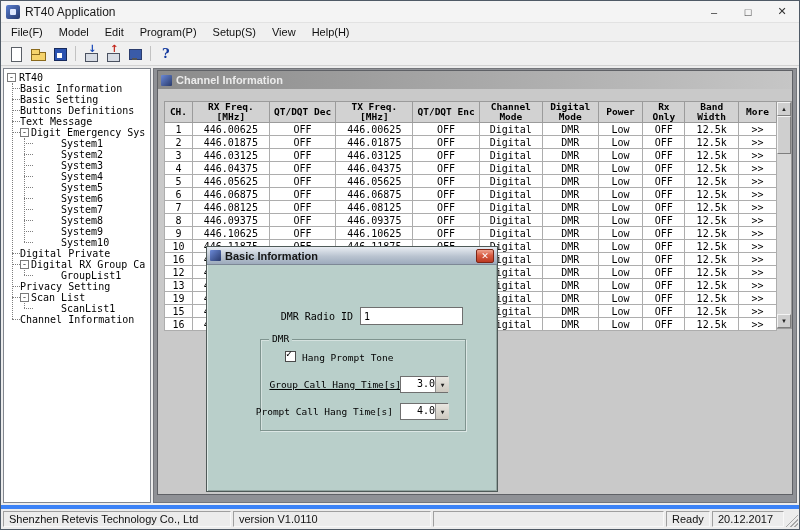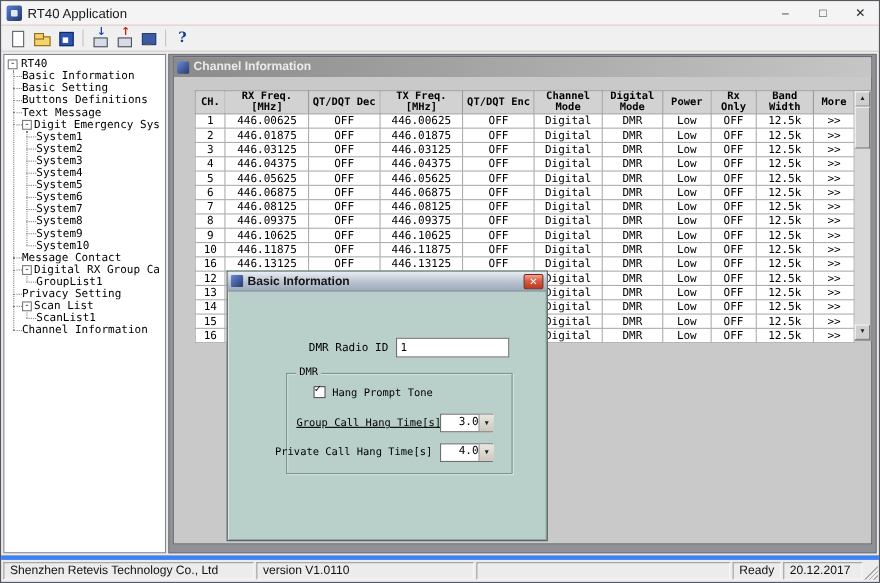--- a/index.html
+++ b/index.html
@@ -61,42 +61,42 @@
                 position:relative; padding-top:3px; overflow:hidden;
                 font-family:"DejaVu Sans Mono",monospace; }
   .spine { position:absolute; width:0; border-left:1px dotted #7f7f7f; }
   #spine-main  { left:8px;  top:14px;  height:236px; }
   #spine-sys   { left:20px; top:69px;  height:104px; }
   #spine-group { left:20px; top:201px; height:5px; }
   #spine-scan  { left:20px; top:234px; height:5px; }
   .tree-row { height:11px; display:flex; align-items:center; white-space:nowrap; }
   .lvl0 { padding-left:3px; }
   .lvl1 { padding-left:8px; }
-  .lvl2 { padding-left:20px; }
+  .lvl2 { padding-left:20px;gap:28px; }
   .stub { width:8px; height:0; border-top:1px dotted #7f7f7f; flex:none; }
   .lvl2 .stub { width:9px; }
   .expander { width:9px; height:9px; flex:none; border:1px solid #7a7a7a; background:#fff;
               font-size:9px; line-height:6px; text-align:center; color:#333; margin-right:2px; }
   .lvl0 .expander { margin-right:3px; }
   .tlabel { font-size:10px; color:#000; }
 
   
   .mdi { flex:1; margin-left:2px; background:#8f9196; border:1px solid #73757a;
          position:relative; min-width:0; }
   .child-window { position:absolute; left:3px; top:1px; right:3px; bottom:7px;
                   background:#c9c9c9; border:1px solid #5f6166; }
   .child-titlebar { height:18px; background:linear-gradient(90deg,#8b8b8b,#c6c6c6);
                     display:flex; align-items:center; padding-left:3px;
                     color:#ebebeb; font-size:11px; font-weight:bold; }
   .child-icon { width:11px; height:11px; margin-right:4px; flex:none; border-radius:1px;
                 background:linear-gradient(135deg,#6b89d6,#28396b); }
 
   .grid-wrap { position:absolute; left:6px; top:30px; display:flex; }
   table.grid { border-collapse:collapse; table-layout:fixed; background:#fff;
-               font-family:"DejaVu Sans Mono",monospace;margin-left:13px; }
+               font-family:"DejaVu Sans Mono",monospace; }
   table.grid th { height:20px; background:#d2d2d2; border:1px solid #9b9b9b; font-size:9.5px;
                   line-height:10px; font-weight:bold; color:#000; padding:0 1px; text-align:center;
                   overflow:hidden; }
   table.grid td { height:13px; border:1px solid #adadad; font-size:10px; color:#000;
                   text-align:center; padding:0 1px; white-space:nowrap; overflow:hidden; background:#fff; }
   .vscroll { width:15px; height:228px; background:#d8d8d8; border:1px solid #9b9b9b; border-left:none;
              display:flex; flex-direction:column; }
   .sb-btn { height:14px; flex:none; background:#cfcfcf; border:1px solid;
             border-color:#f4f4f4 #7e7e7e #7e7e7e #f4f4f4; font-size:6px; line-height:12px;
             text-align:center; color:#222; }
@@ -167,20 +167,29 @@
   <div class="titlebar">
     <span class="app-icon"></span>
     <span class="title-text">RT40 Application</span>
     <div class="win-controls">
       <span class="wc">–</span>
       <span class="wc">□</span>
       <span class="wc">✕</span>
     </div>
   </div>
 
+  <div class="menubar">
+      <div class="menu-item">File(F)</div>
+      <div class="menu-item">Model</div>
+      <div class="menu-item">Edit</div>
+      <div class="menu-item">Program(P)</div>
+      <div class="menu-item">Setup(S)</div>
+      <div class="menu-item">View</div>
+      <div class="menu-item">Help(H)</div>
+    </div>
 
   <div class="toolbar">
       <div class="tb-btn">
         <span class="ic ic-new-file"></span>
       </div>
       <div class="tb-btn">
         <span class="ic ic-open-folder"></span>
       </div>
       <div class="tb-btn">
         <span class="ic ic-save"></span>
@@ -269,21 +278,21 @@
           <div class="tree-row lvl2">
             <span class="stub"></span>
             <span class="tlabel">System9</span>
           </div>
           <div class="tree-row lvl2">
             <span class="stub"></span>
             <span class="tlabel">System10</span>
           </div>
           <div class="tree-row lvl1">
             <span class="stub"></span>
-            <span class="tlabel">Message Contact</span>
+            <span class="tlabel">Digital Private</span>
           </div>
           <div class="tree-row lvl1">
             <span class="stub"></span>
             <span class="expander">-</span>
             <span class="tlabel">Digital RX Group Ca</span>
           </div>
           <div class="tree-row lvl2">
             <span class="stub"></span>
             <span class="tlabel">GroupList1</span>
           </div>
@@ -507,21 +516,21 @@
                   <td>446.15625</td>
                   <td>OFF</td>
                   <td>Digital</td>
                   <td>DMR</td>
                   <td>Low</td>
                   <td>OFF</td>
                   <td>12.5k</td>
                   <td>&gt;&gt;</td>
                 </tr>
                 <tr>
-                  <td>14</td>
+                  <td>19</td>
                   <td>446.16875</td>
                   <td>OFF</td>
                   <td>446.16875</td>
                   <td>OFF</td>
                   <td>Digital</td>
                   <td>DMR</td>
                   <td>Low</td>
                   <td>OFF</td>
                   <td>12.5k</td>
                   <td>&gt;&gt;</td>
@@ -588,21 +597,21 @@
       <span class="group-label">DMR</span>
       <span class="checkbox">
         <span class="check-glyph">✓</span>
       </span>
       <span class="fld-label hpt-label">Hang Prompt Tone</span>
       <span class="fld-label gch-label">Group Call Hang Time[s]</span>
       <div class="combo gch-combo">
         <span class="combo-value">3.0</span>
         <span class="combo-arrow">▼</span>
       </div>
-      <span class="fld-label pch-label">Private Call Hang Time[s]</span>
+      <span class="fld-label pch-label">Prompt Call Hang Time[s]</span>
       <div class="combo pch-combo">
         <span class="combo-value">4.0</span>
         <span class="combo-arrow">▼</span>
       </div>
     </div>
   </div>
 
 </div>
 
 </body></html>

